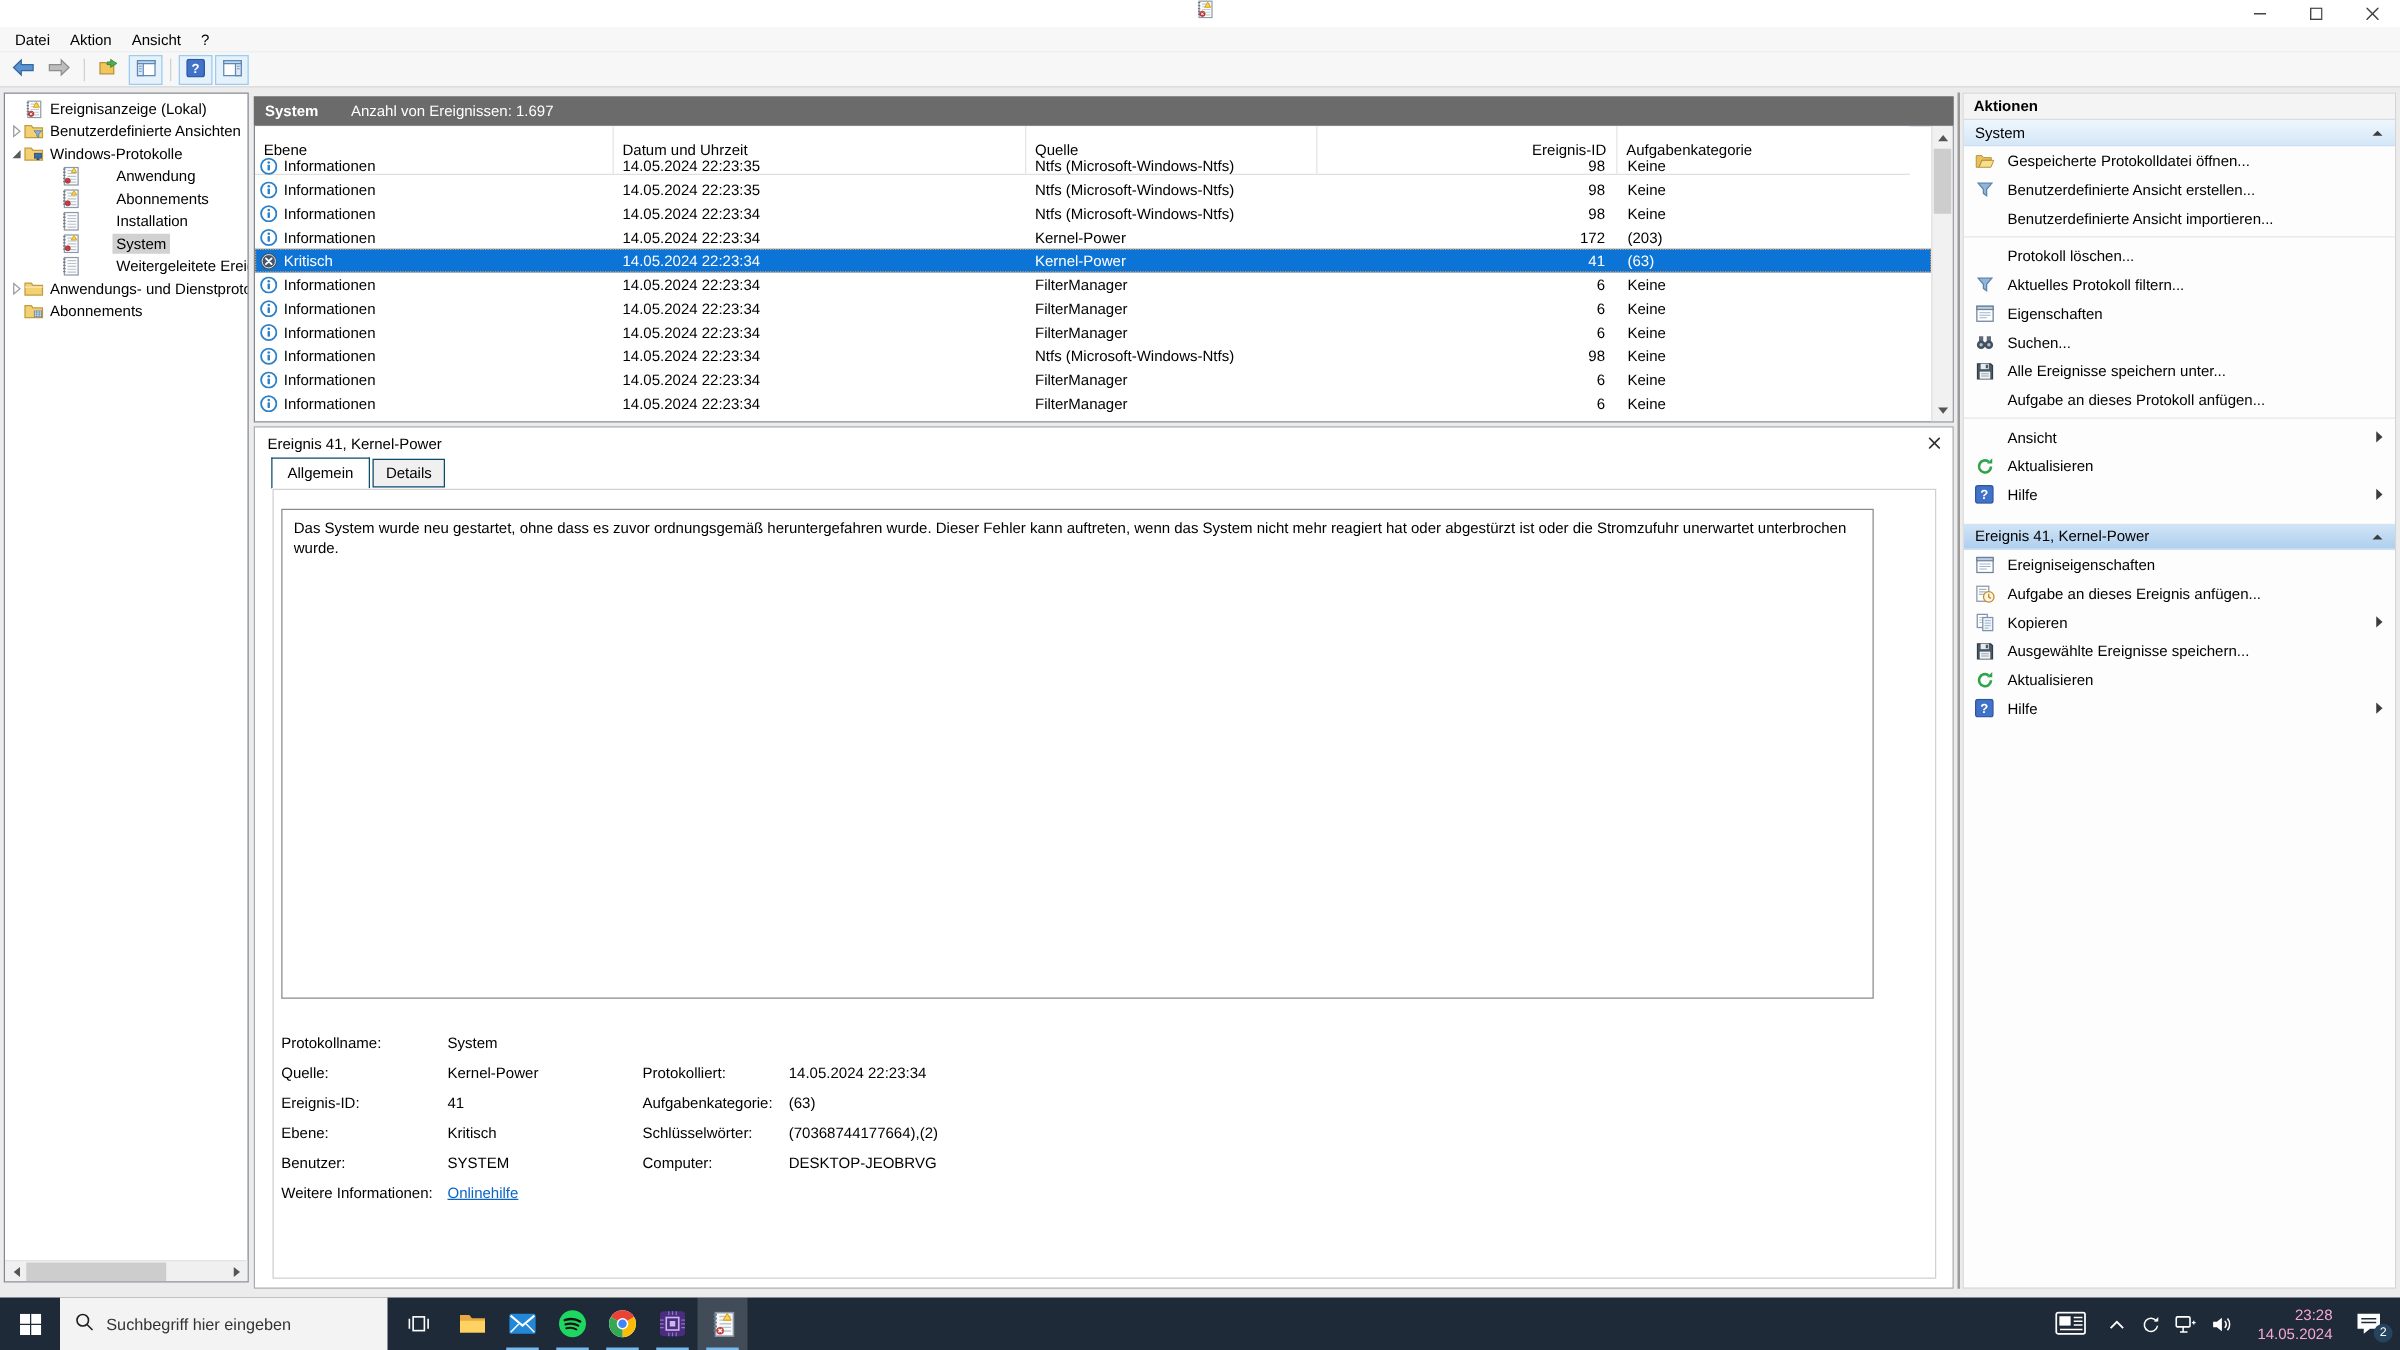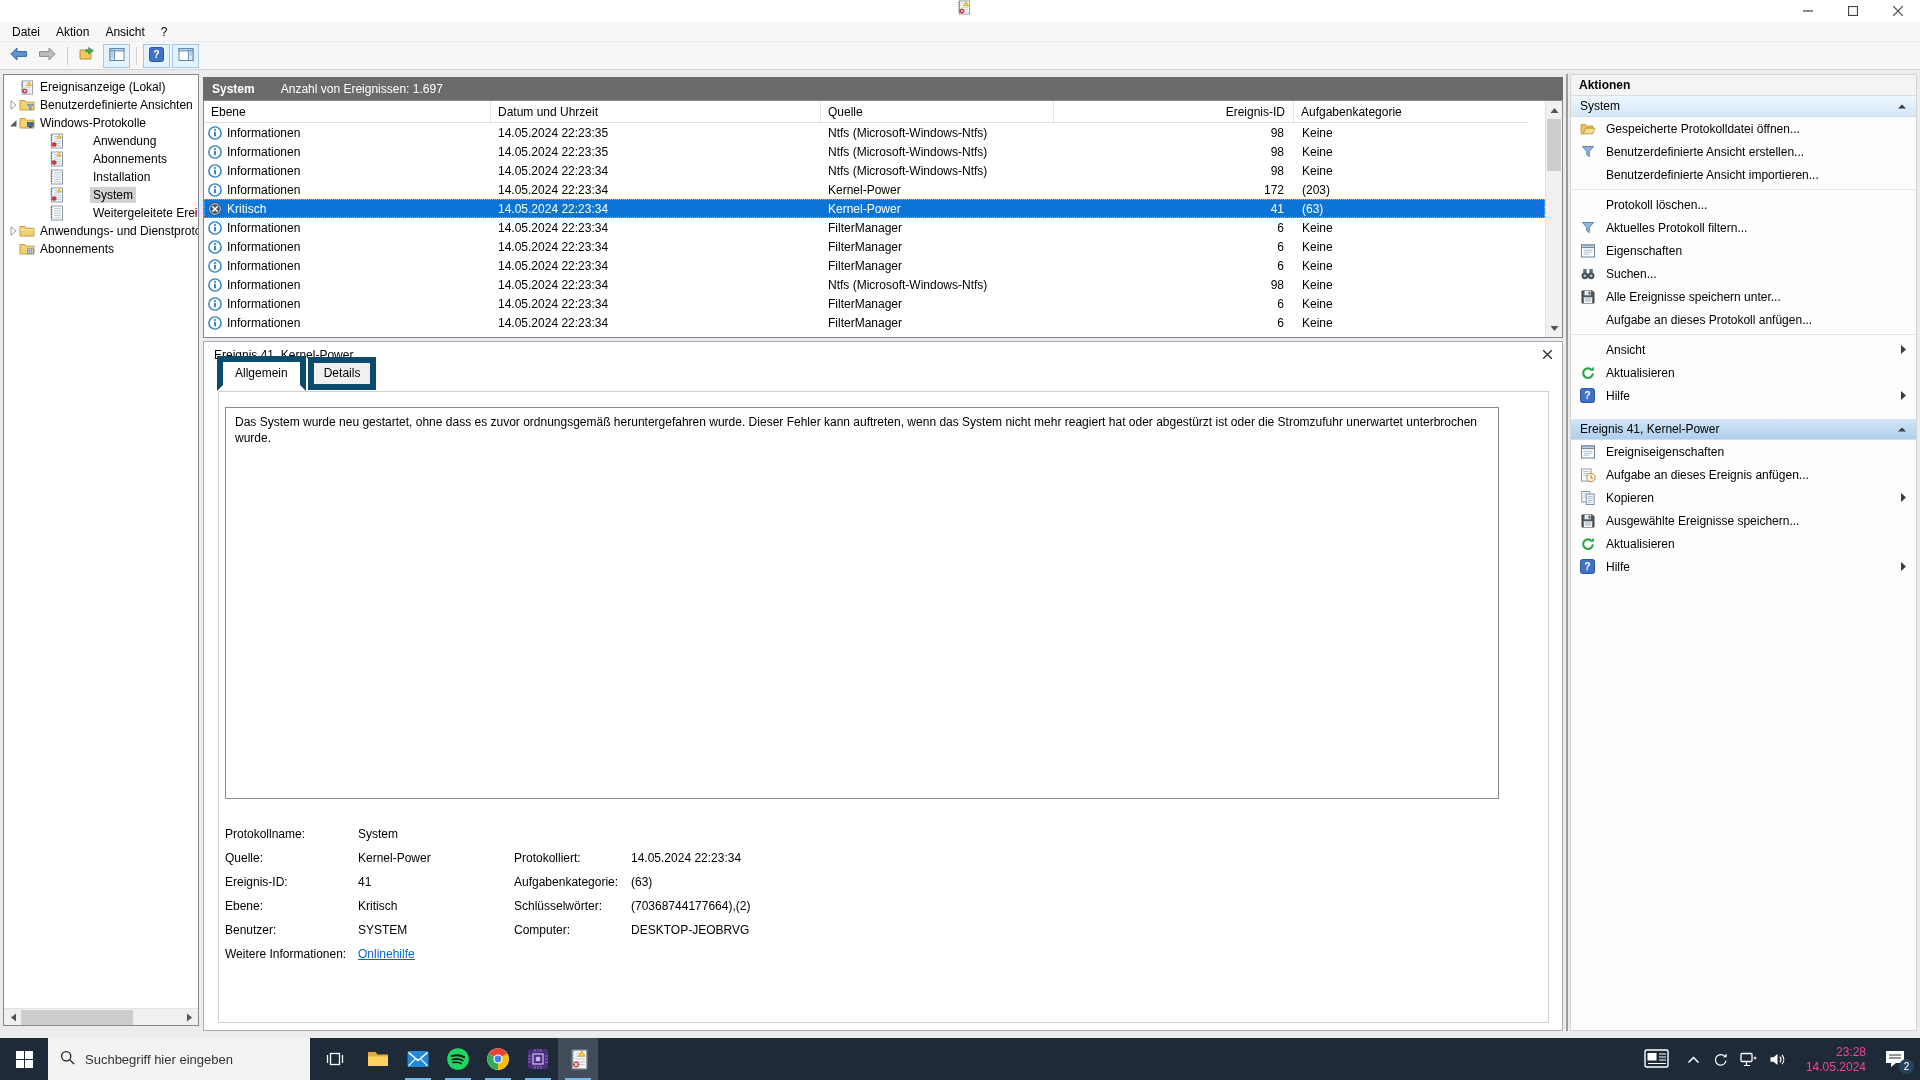--- a/index.html
+++ b/index.html
@@ -36,21 +36,21 @@
     border-top: 1px solid #e3e3e3; }
   .hs-arrow { position: absolute; top: 0; width: 17px; height: 17px; display: flex; align-items: center; justify-content: center; }
   .hs-thumb { position: absolute; left: 17px; top: 1px; width: 112px; height: 15px; background: #cdcdcd; }
 
   
   .log-header { position: absolute; left: 203px; top: 77px; width: 1360px; height: 23px; background: #6b6b6b;
     color: #fff; display: flex; align-items: center; padding-left: 9px; }
   .log-header .log-name { font-weight: bold; margin-right: 26px; }
   .etable { position: absolute; left: 203px; top: 100px; width: 1360px; height: 238px; background: #fff;
     border: 1px solid #828790; }
-  .thead { position: absolute; left: 0; top: 0; right: 34px; height: 22px; display: flex;
+  .thead { position: absolute; left: 0; top: 0; right: 34px; height: 39px; display: flex;
     border-bottom: 1px solid #e0e0e0; background: #fff; }
   .th { display: flex; align-items: center; padding-left: 7px; border-right: 1px solid #e4e4e4; }
   .th.c1 { width: 287px; } .th.c2 { width: 330px; } .th.c3 { width: 233px; }
   .th.c4 { width: 240px; justify-content: flex-end; padding-right: 8px; }
   .th.c5 { flex: 1; border-right: none; }
   .rows { position: absolute; left: 0; top: 22px; right: 17px; bottom: 0; overflow: hidden; }
   .trow { height: 19px; display: flex; align-items: center; }
   .trow .cell { overflow: hidden; white-space: nowrap; }
   .trow .c1 { width: 287px; display: flex; align-items: center; gap: 5px; padding-left: 4px; }
   .trow .c2 { width: 330px; padding-left: 7px; }
@@ -62,21 +62,21 @@
     border-left: 1px solid #e0e0e0; }
   .vs-arrow { position: absolute; left: 0; width: 16px; height: 17px; display: flex; align-items: center; justify-content: center; }
   .vs-thumb { position: absolute; left: 1px; top: 18px; width: 14px; height: 52px; background: #cdcdcd; }
 
   
   .detail { position: absolute; left: 203px; top: 341px; width: 1360px; height: 690px; background: #fff;
     border: 1px solid #a8adb3; }
   .detail-head { height: 25px; display: flex; align-items: center; padding: 0 10px; }
   .detail-head .dtitle { flex: 1; }
   .tabs { display: flex; align-items: flex-end; padding-left: 13px; height: 23px; }
-  .tab { padding: 3px 10px 4px; border: 6px solid #0c4a6e; background: #f0f0f0; margin-right: 2px; }
+  .tab { padding: 3px 10px 4px; border: 1px solid #0c4a6e; background: #f0f0f0; margin-right: 2px; }
   .tab.active { background: #fff; border-bottom-color: #fff; position: relative; top: 1px; padding: 4px 12px 5px; }
   .tabpage { position: absolute; left: 14px; right: 13px; top: 49px; bottom: 7px; border: 1px solid #d0d0d0;
     background: #fff; }
   .desc-box { position: absolute; left: 6px; top: 15px; width: 1274px; height: 392px; background: #fff;
     border: 1px solid #8a8a8a; padding: 6px 9px; line-height: 1.35; }
   .fields { position: absolute; left: 6px; top: 430px; right: 14px; }
   .frow { height: 24px; display: flex; align-items: center; }
   .fl1 { width: 133px; } .fv1 { width: 156px; } .fl2 { width: 117px; } .fv2 { flex: 1; }
   a.link { color: #0a64c8; text-decoration: underline; }
 
@@ -102,21 +102,21 @@
   .start { position: absolute; left: 0; top: 0; width: 48px; height: 42px; display: flex; align-items: center; justify-content: center; }
   .tsearch { position: absolute; left: 48px; top: 0; width: 262px; height: 42px; background: #f3f3f3;
     display: flex; align-items: center; padding-left: 12px; gap: 10px; color: #333; font-size: 13px; }
   .taskview { position: absolute; left: 312px; top: 0; width: 46px; height: 42px; display: flex; align-items: center; justify-content: center; }
   .apps { position: absolute; left: 358px; top: 0; height: 42px; display: flex; }
   .app-slot { width: 40px; height: 42px; display: flex; align-items: center; justify-content: center; position: relative; }
   .app-slot.active { background: rgba(255,255,255,0.16); }
   .app-slot .runline { position: absolute; left: 7px; right: 7px; bottom: 0; height: 2px; background: #76b9ed; }
   .tray { position: absolute; right: 0; top: 0; height: 42px; display: flex; align-items: center; }
   .tray-btn { height: 42px; display: flex; align-items: center; justify-content: center; }
-  .clock { width: 78px; text-align: right; color: #ec4899; line-height: 1.25; font-size: 12px; padding-right: 4px; }
+  .clock { width: 78px; text-align: right; color: #f9a8d4; line-height: 1.25; font-size: 12px; padding-right: 4px; }
   .ac-btn { width: 50px; position: relative; }
   .badge { position: absolute; right: 6px; bottom: 6px; width: 15px; height: 15px; border-radius: 50%;
     background: #25455f; color: #fff; font-size: 10px; display: flex; align-items: center; justify-content: center; }
 </style>
 </head>
 <body>
 
 <div class="titlebar">
   <span id="title-icon"><svg width="15" height="15" viewBox="0 0 16 16">
         <rect x="3.5" y="1" width="11" height="14" fill="#fcfcfc" stroke="#8d99a7"></rect>

